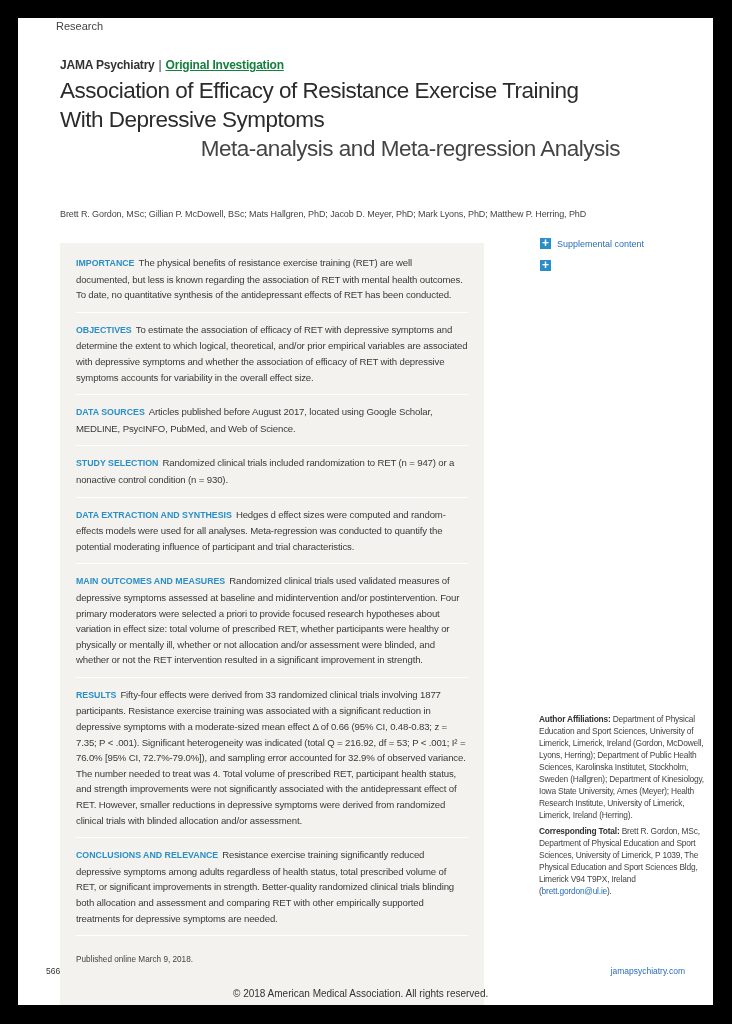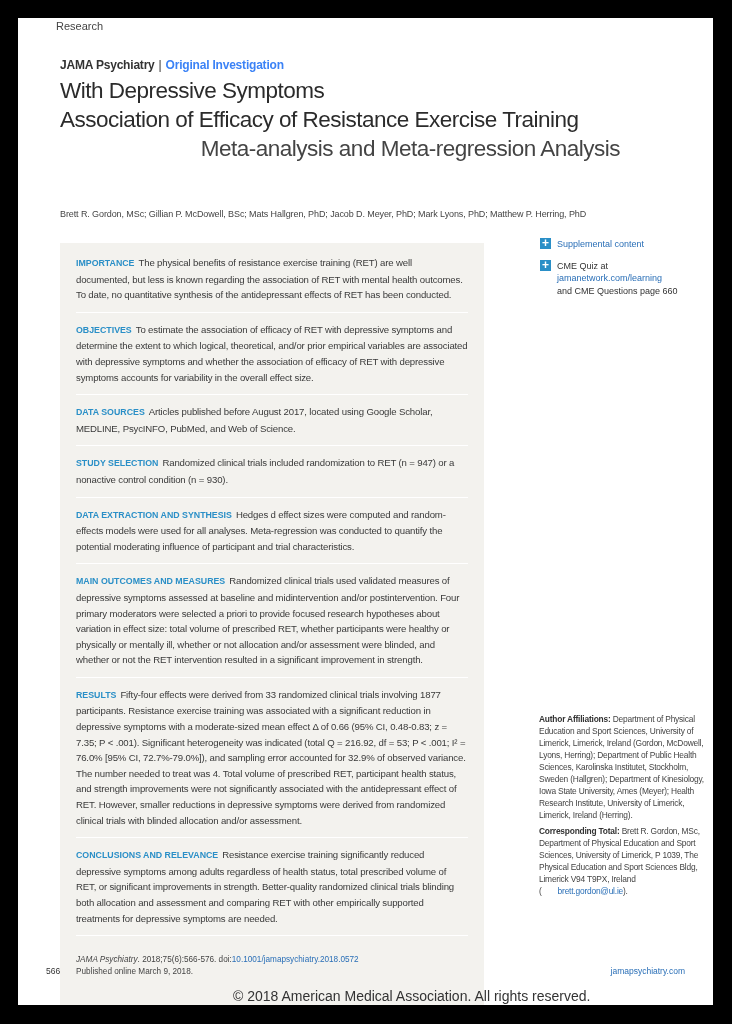--- a/index.html
+++ b/index.html
@@ -13,21 +13,21 @@
     background: #fff;
   }
   .section-label {
     position: absolute; left: 38px; top: 2px; font-size: 11px; color: #444;
   }
   .journal-line {
     position: absolute; left: 42px; top: 40px; font-size: 12px; font-weight: bold; color: #333;
     letter-spacing: -0.2px;
   }
   .journal-line .sep { margin: 0 4px; font-weight: normal; }
-  .journal-line .type { color: #3b82f6; }
+  .journal-line .type { color: #15803d; text-decoration: underline; }
   .title {
     position: absolute; left: 42px; top: 58px; width: 560px;
     font-size: 22.5px; line-height: 29px; color: #333; letter-spacing: -0.5px;
   }
   .title .main { font-weight: normal; color: #2b2b2b; }
   .title .sub { color: #444; font-weight: normal; text-align: right; }
   .authors {
     position: absolute; left: 42px; top: 191px; font-size: 9px; color: #444; letter-spacing: -0.1px;
   }
   .abstract {
@@ -58,79 +58,73 @@
     font-size: 12px; line-height: 11px; text-align: center; margin-right: 6px; flex: none;
   }
   .sb-link { color: #2a6fb7; }
   .sb-text { line-height: 12.5px; }
   .affil {
     position: absolute; left: 521px; top: 695px; width: 165px;
     font-size: 8.4px; line-height: 12px; color: #444; letter-spacing: -0.2px;
   }
   .affil b { color: #333; }
   .affil p { margin: 0 0 4px 0; }
-  .affil .email { color: #2a6fb7; padding-left: 16px; }
+  .affil .email { color: #2a6fb7; }
   .page-num {
     position: absolute; left: 8px; top: 948px; font-size: 8.5px; color: #333; margin-left: 20px;
   }
   .footer-site {
     position: absolute; right: 28px; top: 948px; font-size: 8.5px; color: #2a6fb7;
   }
   .copyright {
-    position: absolute; left: 215px; top: 970px; font-size: 14px; color: #333;
+    position: absolute; left: 215px; top: 970px; font-size: 10px; color: #333;
   }
 </style>
 </head>
 <body>
 
 <div class="page">
   <div class="section-label">Research</div>
 
   <div class="journal-line">
     <span>JAMA Psychiatry</span><span class="sep">|</span><span class="type">Original Investigation</span>
   </div>
 
   <div class="title">
+    <div class="main">Association of Efficacy of Resistance Exercise Training</div>
     <div class="main">With Depressive Symptoms</div>
-    <div class="main">Association of Efficacy of Resistance Exercise Training</div>
     <div class="sub">Meta-analysis and Meta-regression Analysis</div>
   </div>
 
   <div class="authors">Brett R. Gordon, MSc; Gillian P. McDowell, BSc; Mats Hallgren, PhD; Jacob D. Meyer, PhD; Mark Lyons, PhD; Matthew P. Herring, PhD</div>
 
   <div class="abstract">
     <div class="abs-inner">
       <div class="abs-sec"><span class="abs-head">IMPORTANCE</span><span>The physical benefits of resistance exercise training (RET) are well documented, but less is known regarding the association of RET with mental health outcomes. To date, no quantitative synthesis of the antidepressant effects of RET has been conducted.</span></div>
       <div class="abs-sec"><span class="abs-head">OBJECTIVES</span><span>To estimate the association of efficacy of RET with depressive symptoms and determine the extent to which logical, theoretical, and/or prior empirical variables are associated with depressive symptoms and whether the association of efficacy of RET with depressive symptoms accounts for variability in the overall effect size.</span></div>
       <div class="abs-sec"><span class="abs-head">DATA SOURCES</span><span>Articles published before August 2017, located using Google Scholar, MEDLINE, PsycINFO, PubMed, and Web of Science.</span></div>
       <div class="abs-sec"><span class="abs-head">STUDY SELECTION</span><span>Randomized clinical trials included randomization to RET (n = 947) or a nonactive control condition (n = 930).</span></div>
       <div class="abs-sec"><span class="abs-head">DATA EXTRACTION AND SYNTHESIS</span><span>Hedges d effect sizes were computed and random-effects models were used for all analyses. Meta-regression was conducted to quantify the potential moderating influence of participant and trial characteristics.</span></div>
       <div class="abs-sec"><span class="abs-head">MAIN OUTCOMES AND MEASURES</span><span>Randomized clinical trials used validated measures of depressive symptoms assessed at baseline and midintervention and/or postintervention. Four primary moderators were selected a priori to provide focused research hypotheses about variation in effect size: total volume of prescribed RET, whether participants were healthy or physically or mentally ill, whether or not allocation and/or assessment were blinded, and whether or not the RET intervention resulted in a significant improvement in strength.</span></div>
       <div class="abs-sec"><span class="abs-head">RESULTS</span><span>Fifty-four effects were derived from 33 randomized clinical trials involving 1877 participants. Resistance exercise training was associated with a significant reduction in depressive symptoms with a moderate-sized mean effect Δ of 0.66 (95% CI, 0.48-0.83; z = 7.35; P &lt; .001). Significant heterogeneity was indicated (total Q = 216.92, df = 53; P &lt; .001; I² = 76.0% [95% CI, 72.7%-79.0%]), and sampling error accounted for 32.9% of observed variance. The number needed to treat was 4. Total volume of prescribed RET, participant health status, and strength improvements were not significantly associated with the antidepressant effect of RET. However, smaller reductions in depressive symptoms were derived from randomized clinical trials with blinded allocation and/or assessment.</span></div>
       <div class="abs-sec"><span class="abs-head">CONCLUSIONS AND RELEVANCE</span><span>Resistance exercise training significantly reduced depressive symptoms among adults regardless of health status, total prescribed volume of RET, or significant improvements in strength. Better-quality randomized clinical trials blinding both allocation and assessment and comparing RET with other empirically supported treatments for depressive symptoms are needed.</span></div>
 
       <div class="citation">
-        <div><i>JAMA Psychiatry</i><span>. 2018;75(6):566-576. doi:</span><span class="doi">10.1001/jamapsychiatry.2018.0572</span></div>
         <div>Published online March 9, 2018.</div>
       </div>
     </div>
   </div>
 
   <div class="sidebar">
     <div class="sb-item">
       <span class="plus-icon">+</span>
       <span class="sb-link sb-text">Supplemental content</span>
     </div>
     <div class="sb-item">
       <span class="plus-icon">+</span>
-      <span class="sb-text">
-        <span>CME Quiz at</span><br>
-        <span class="sb-link">jamanetwork.com/learning</span><br>
-        <span>and CME Questions page 660</span>
-      </span>
     </div>
   </div>
 
   <div class="affil">
     <p><b>Author Affiliations:</b> <span>Department of Physical Education and Sport Sciences, University of Limerick, Limerick, Ireland (Gordon, McDowell, Lyons, Herring); Department of Public Health Sciences, Karolinska Institutet, Stockholm, Sweden (Hallgren); Department of Kinesiology, Iowa State University, Ames (Meyer); Health Research Institute, University of Limerick, Limerick, Ireland (Herring).</span></p>
     <p><b>Corresponding Total:</b> <span>Brett R. Gordon, MSc, Department of Physical Education and Sport Sciences, University of Limerick, P 1039, The Physical Education and Sport Sciences Bldg, Limerick V94 T9PX, Ireland (</span><span class="email">brett.gordon@ul.ie</span><span>).</span></p>
   </div>
 
   <div class="page-num">566</div>
   <div class="footer-site">jamapsychiatry.com</div>

